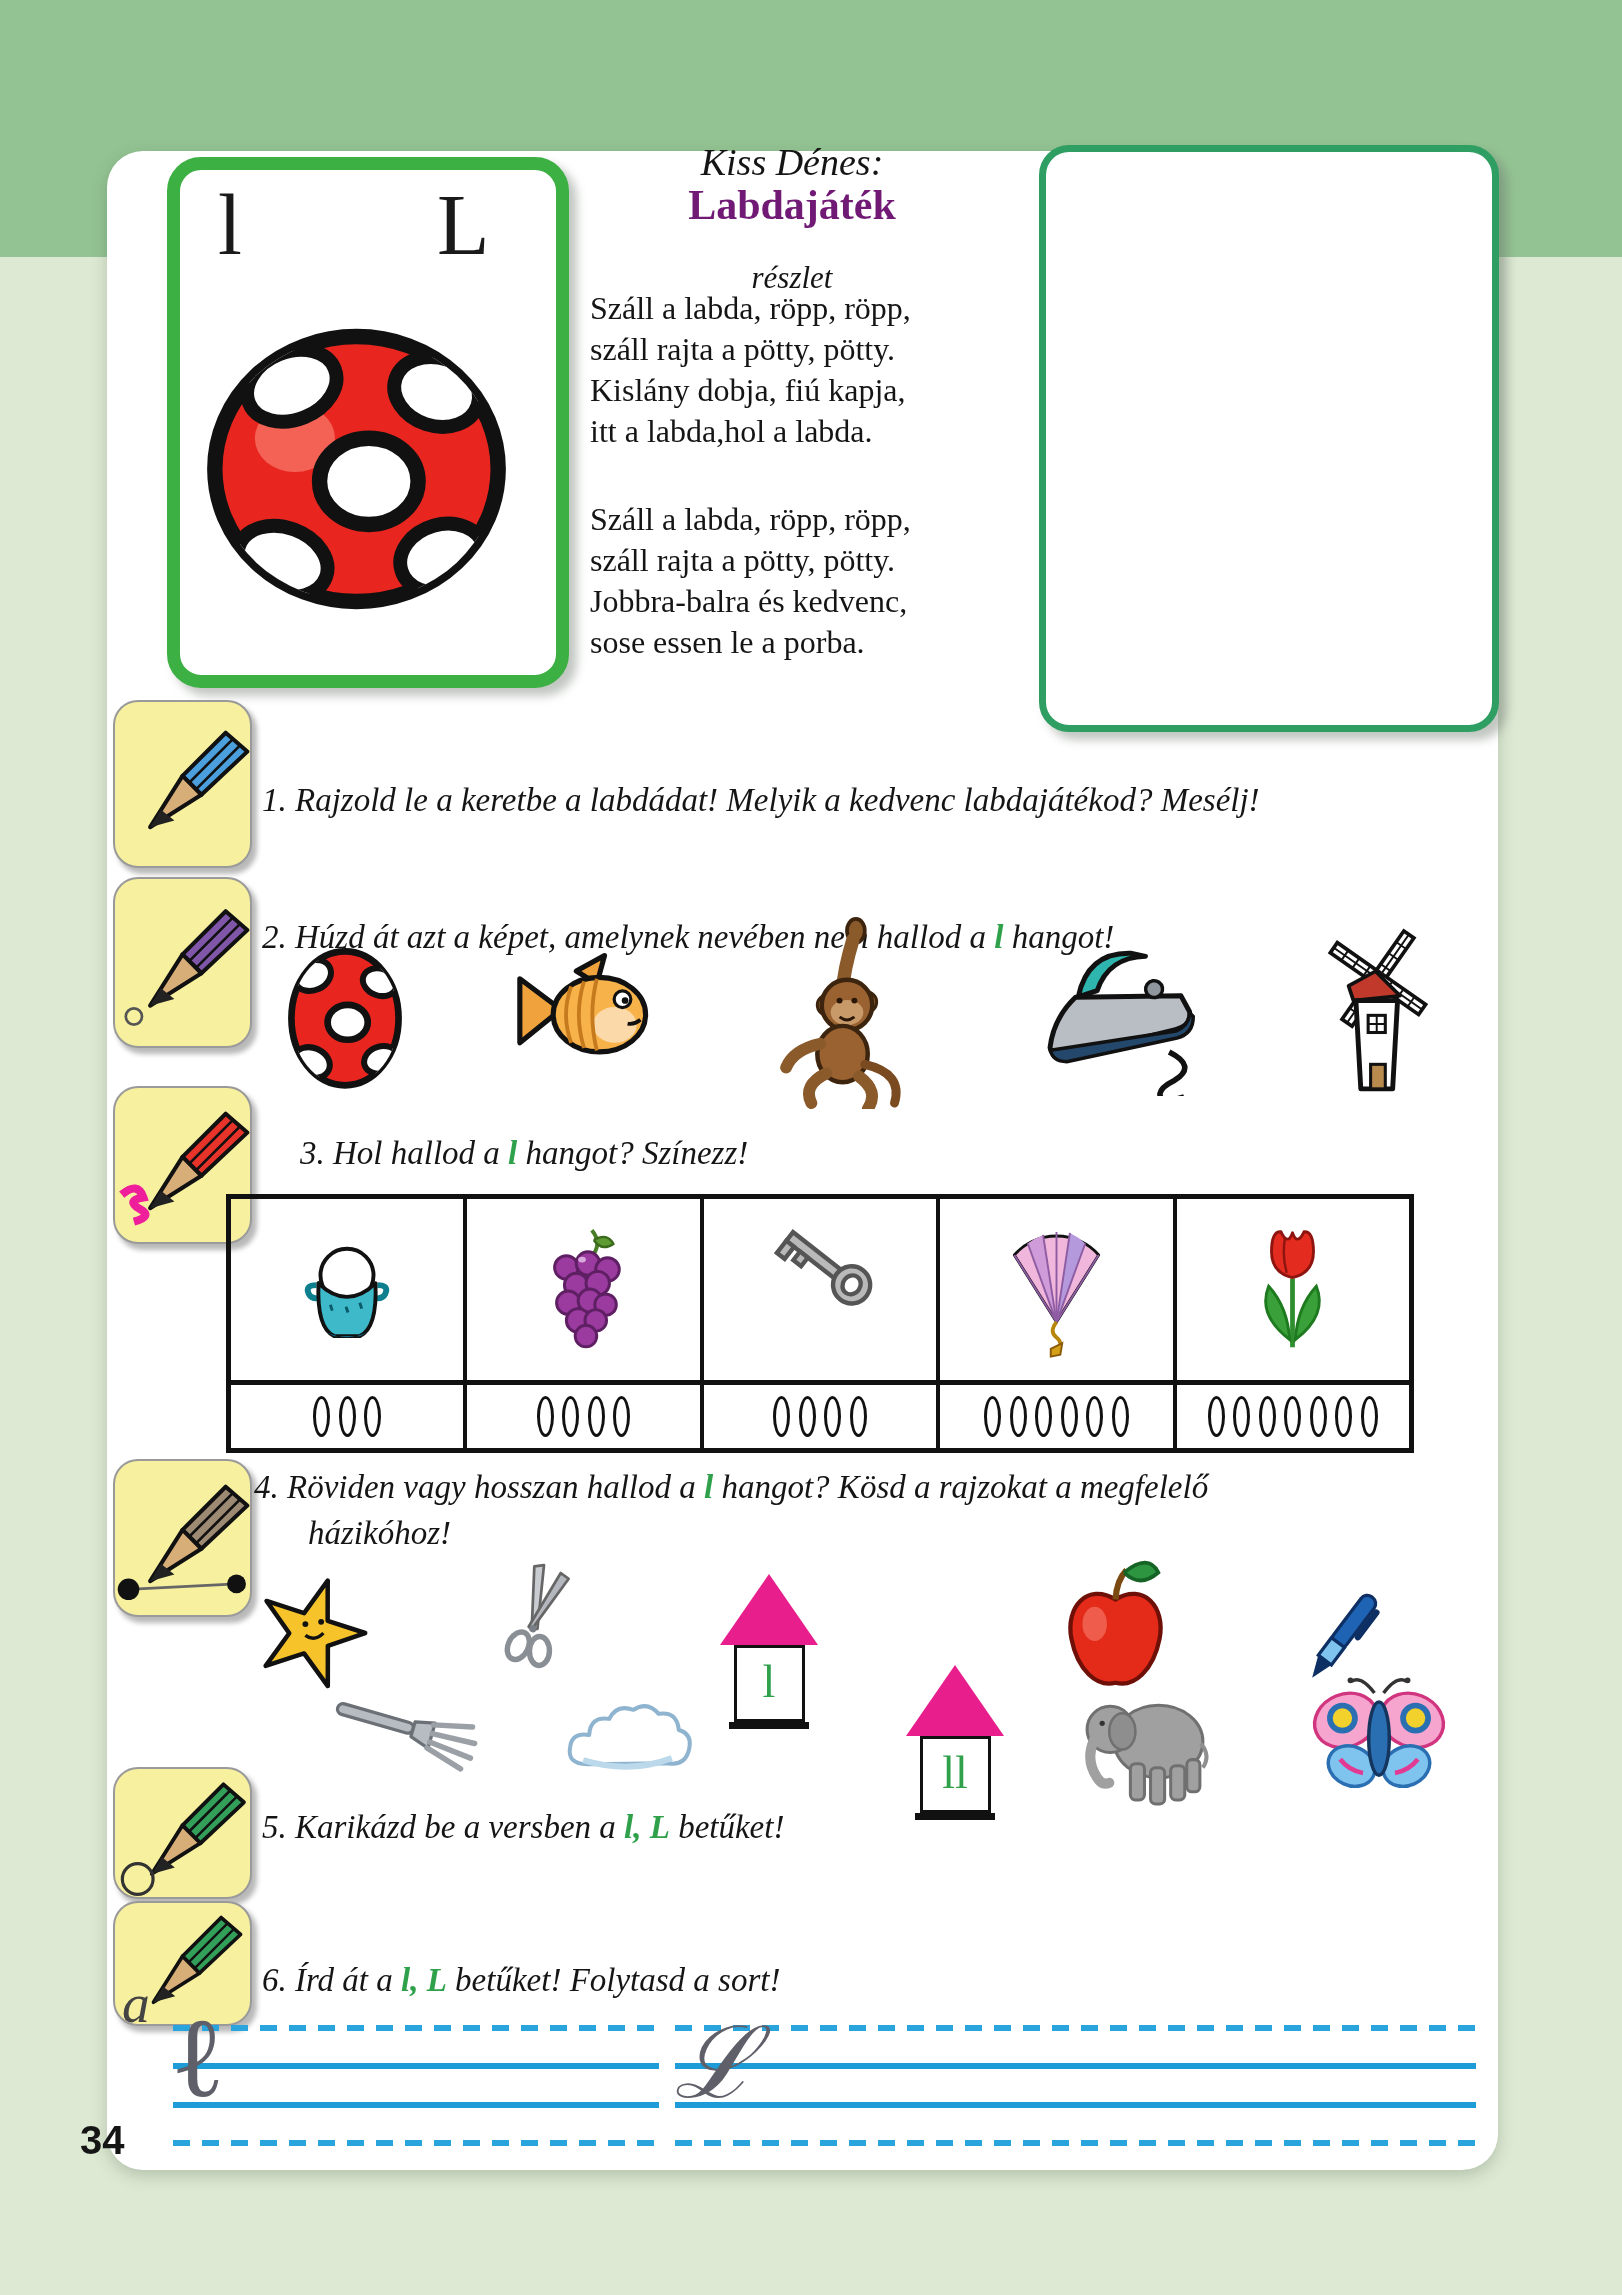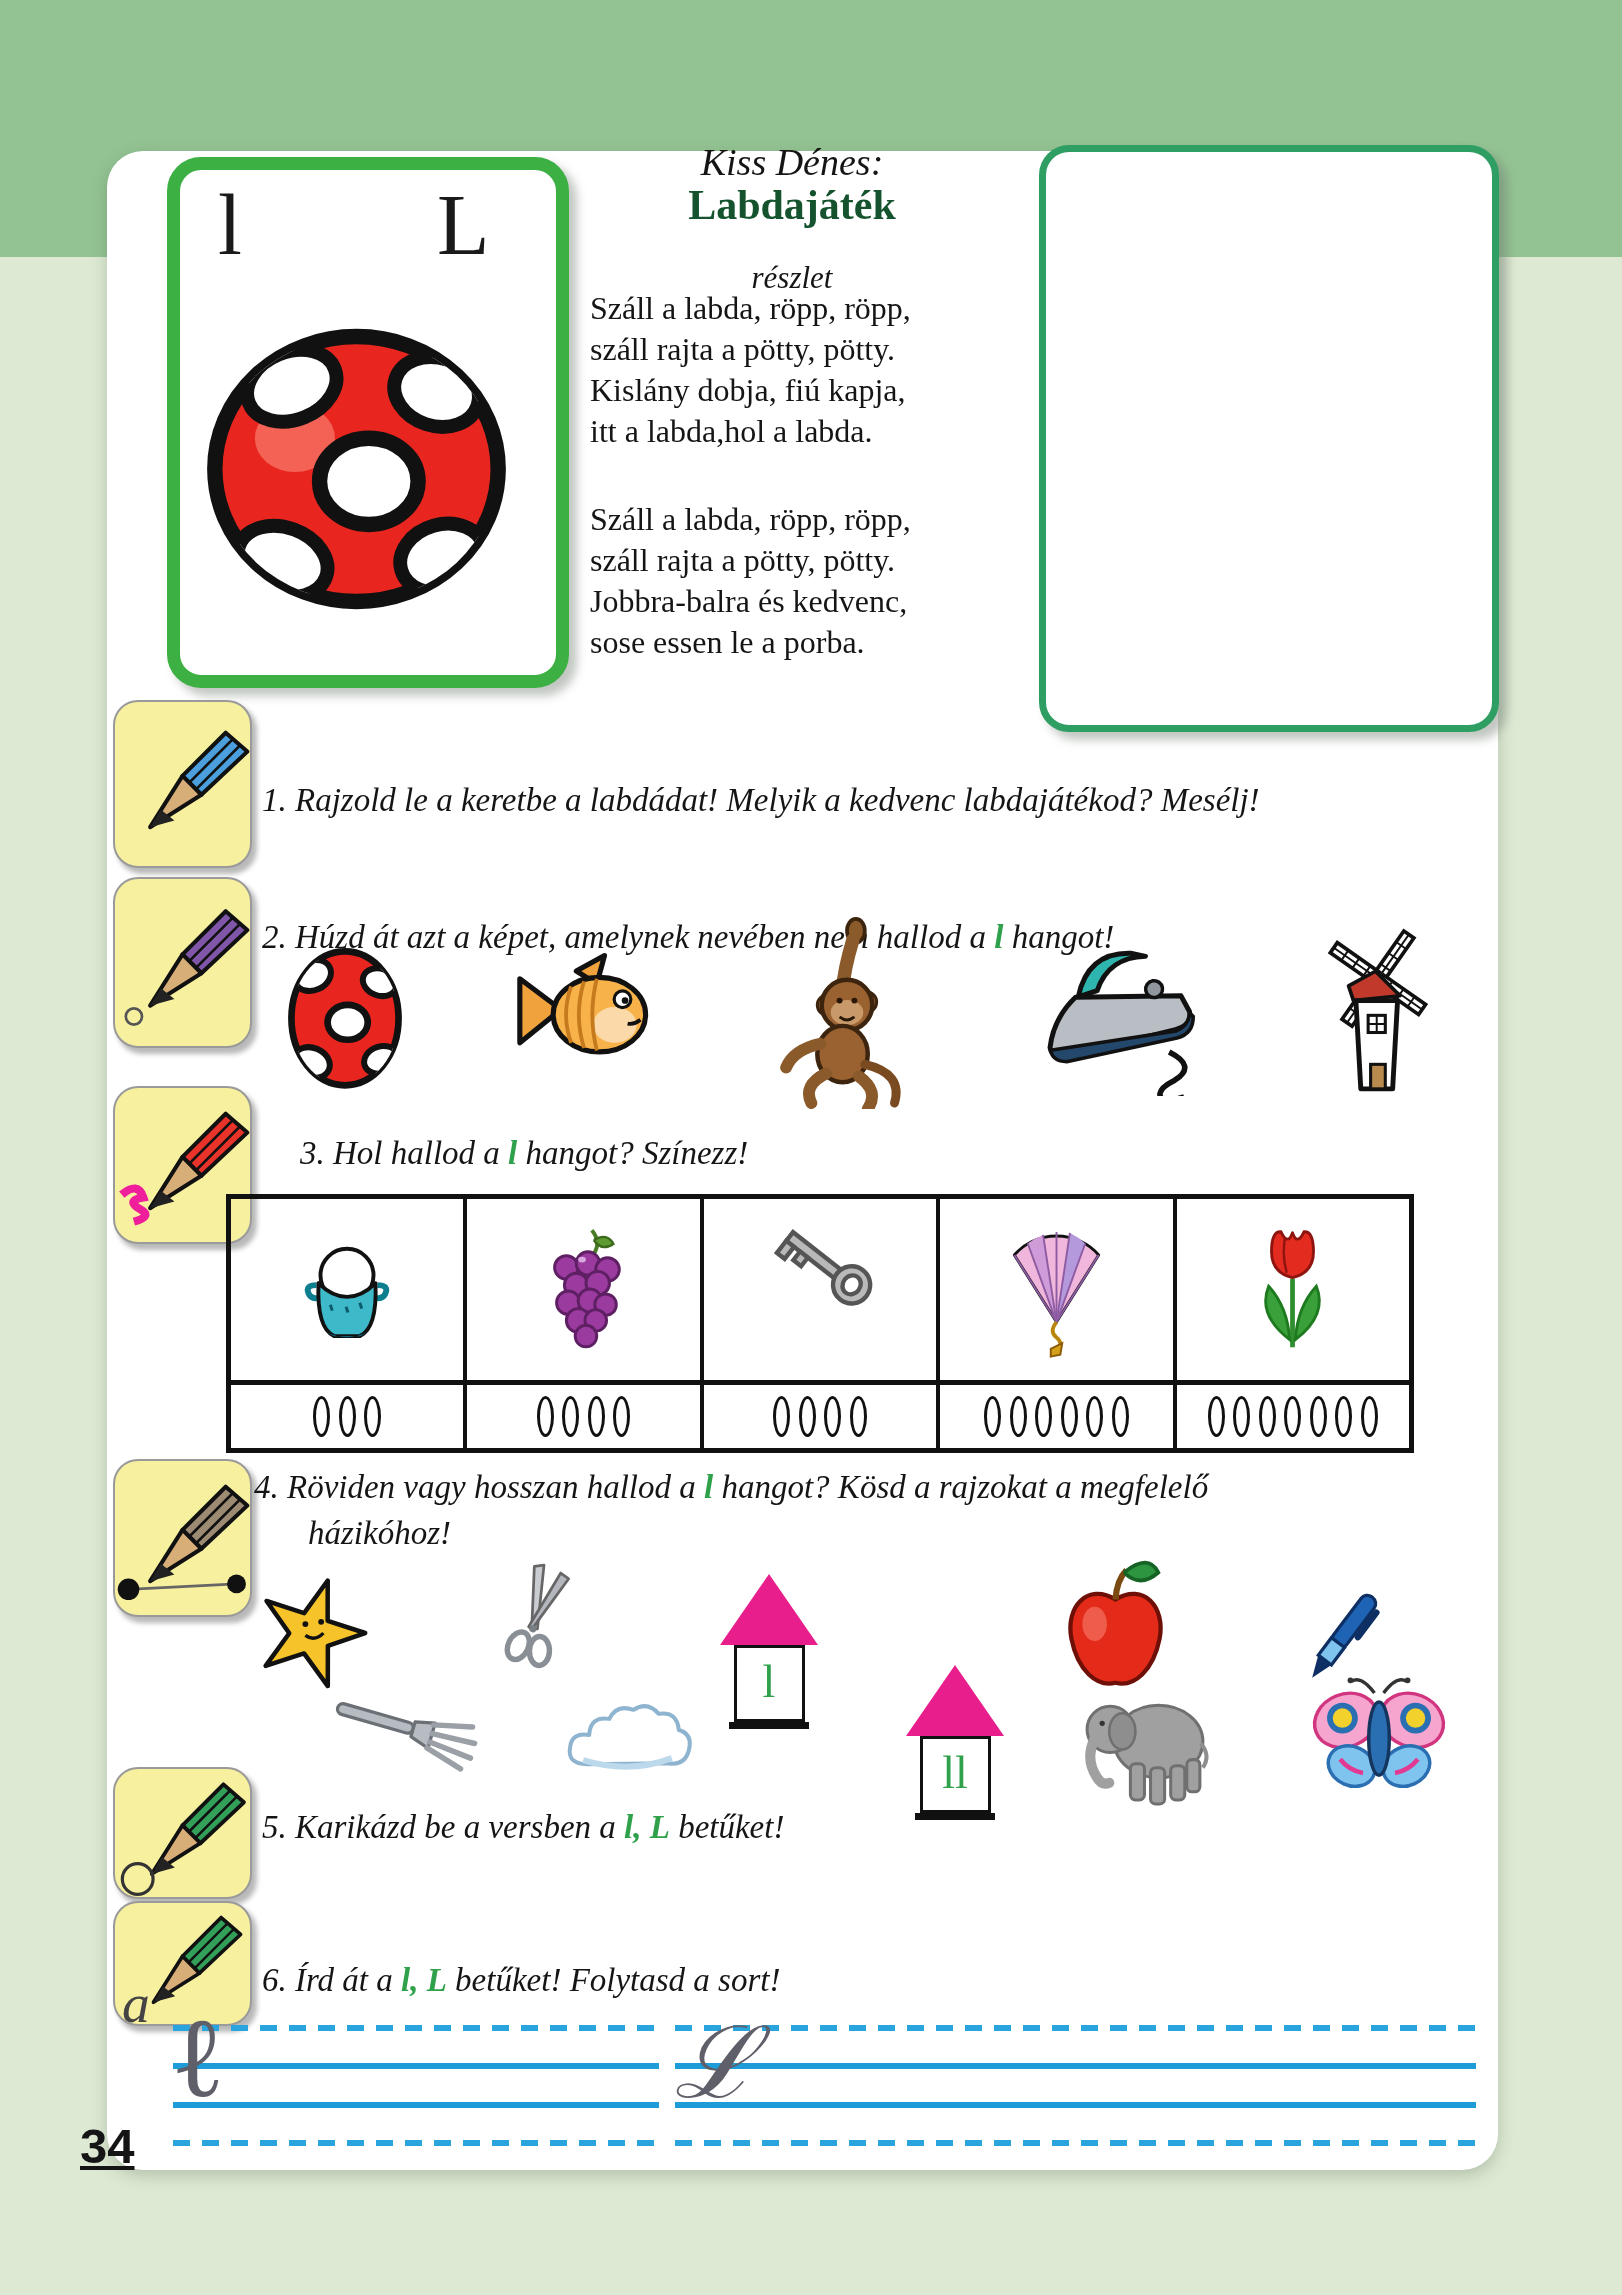--- a/index.html
+++ b/index.html
@@ -10,21 +10,21 @@
   .card{left:107px;top:151px;width:1391px;height:2019px;background:#fff;
         border-radius:36px;box-shadow:0 5.2px 15.7px rgba(60,80,60,.25);}
   
   .letter-card{left:167px;top:157px;width:376px;height:505px;background:#fff;
         border:13px solid #3cb043;border-radius:34px;
         box-shadow:7.9px 7.9px 9.2px rgba(120,130,120,.45);}
   .letter{font-size:86px;line-height:1;color:#1a1a1a;}
   
   .poem-head{left:576px;width:432px;text-align:center;}
   .poem-author{top:140px;font-style:italic;font-size:38px;}
-  .poem-title{top:181px;font-size:42px;font-weight:bold;color:#14532d;}
+  .poem-title{top:181px;font-size:42px;font-weight:bold;color:#701a75;}
   .poem-sub{top:236px;font-style:italic;font-size:31px;margin-top:24px;}
   .stanza{left:590px;font-size:32px;line-height:41px;white-space:nowrap;}
   
   .draw-frame{left:1039px;top:145px;width:446px;height:573px;background:#fff;
         border:7.9px solid #2f9e62;border-radius:30px;
         box-shadow:7.9px 7.9px 9.2px rgba(120,130,120,.45);}
   
   .picon{left:113px;width:135px;background:#f7f09e;border:2.6px solid #9a9a9a;
         border-radius:25px;box-shadow:4.6px 5.9px 5.2px rgba(0,0,0,.28);overflow:hidden;}
   .picon svg{width:100%;height:100%;}
@@ -44,21 +44,21 @@
   .roof{width:0;height:0;border-left:49px solid transparent;border-right:49px solid transparent;
         border-bottom:71px solid #e81e8c;margin:0 auto;}
   .hbody{width:71px;height:77px;margin:0 auto;background:#fff;border:3.3px solid #111;
         box-sizing:border-box;font-size:46px;line-height:68px;color:#2fa14b;}
   .hbase{width:80px;height:7.2px;background:#111;margin:0 auto;}
   
   .wline{height:5.9px;}
   .wsolid{background:#1d9cd8;}
   .wdash{background:repeating-linear-gradient(90deg,#2aa4dc 0 17px,transparent 17px 29px);}
   .glyph{color:#5f5f6a;}
-  .pagenum{font-family:"Liberation Sans",sans-serif;font-weight:bold;font-size:49px;text-decoration:underline;}
+  .pagenum{font-family:"Liberation Sans",sans-serif;font-weight:bold;font-size:40px;}
 </style>
 </head>
 <body>
 
 <div class="abs top-band"></div>
 <div class="abs card"></div>
 
 <div class="abs letter-card">
   <span class="abs letter" style="left:38px;top:11.8px;">l</span>
   <span class="abs letter" style="left:257px;top:11.8px;">L</span>

